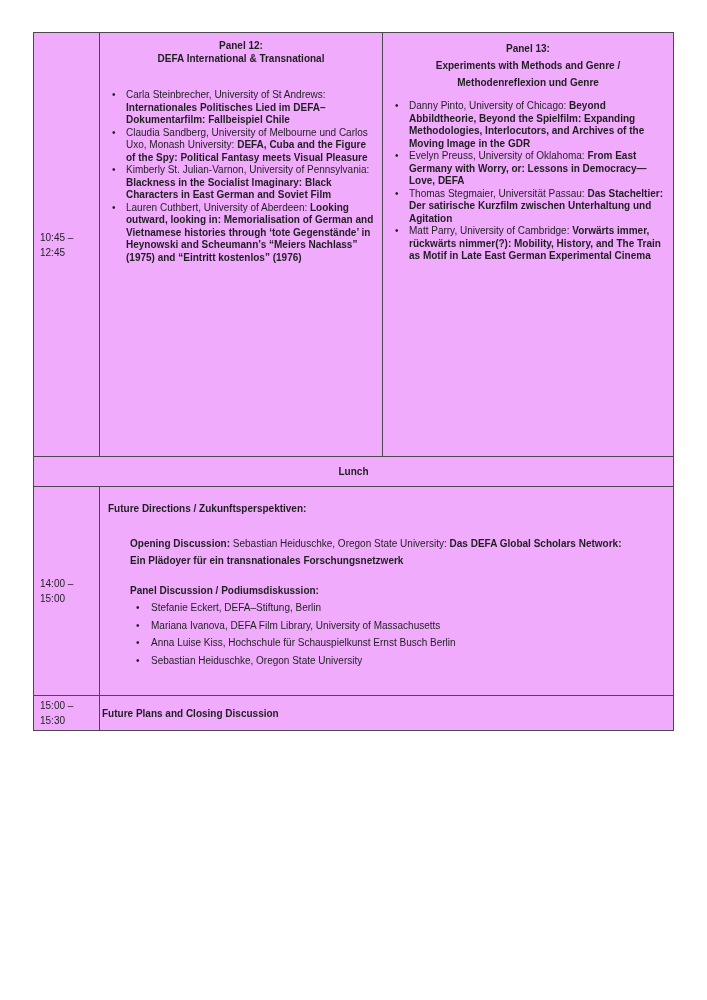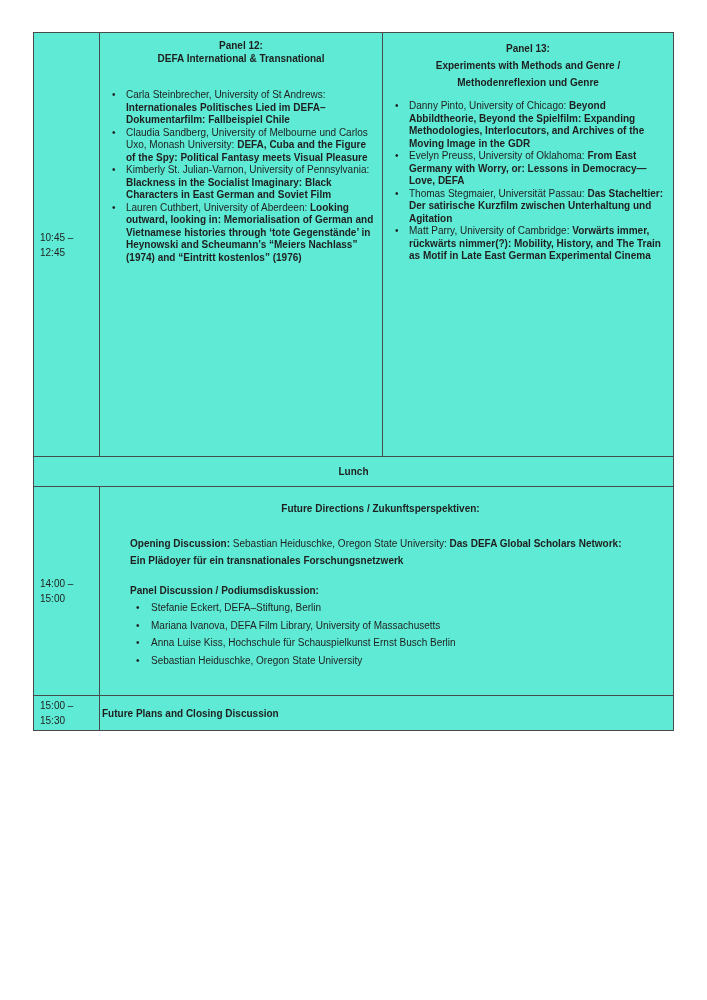--- a/index.html
+++ b/index.html
@@ -21,21 +21,21 @@
     left: 33px;
     top: 32px;
     width: 640px;
     border-collapse: collapse;
     table-layout: fixed;
   }
   table.schedule td {
     border: 1px solid #4a4a4a;
     vertical-align: top;
     font-size: 10px;
-    background: #5eead4;
+    background: #f0abfc;
     overflow: hidden;
   }
   .time-cell {
     vertical-align: middle !important;
     padding: 2px 2px 2px 6px;
     line-height: 15px;
     white-space: nowrap;
   }
   .panel-cell {
     padding: 7px 8px 6px 8px;
@@ -68,21 +68,20 @@
     font-weight: bold;
     vertical-align: middle !important;
     padding: 2px;
     line-height: 13px;
   }
   .future-cell {
     padding: 13px 20px 6px 8px;
     line-height: 17.5px;
   }
   .fd-heading {
-    text-align: center;
     font-weight: bold;
     margin-bottom: 17px;
   }
   .fd-opening {
     margin-left: 22px;
     max-width: 495px;
     margin-bottom: 12px;
   }
   .fd-label {
     margin-left: 22px;
@@ -136,21 +135,21 @@
           <li>
             <span>Carla Steinbrecher, University of St Andrews: </span><span class="b">Internationales Politisches Lied im DEFA–Dokumentarfilm: Fallbeispiel Chile</span>
           </li>
           <li>
             <span>Claudia Sandberg, University of Melbourne und Carlos Uxo, Monash University: </span><span class="b">DEFA, Cuba and the Figure of the Spy: Political Fantasy meets Visual Pleasure</span>
           </li>
           <li>
             <span>Kimberly St. Julian-Varnon, University of Pennsylvania: </span><span class="b">Blackness in the Socialist Imaginary: Black Characters in East German and Soviet Film</span>
           </li>
           <li>
-            <span>Lauren Cuthbert, University of Aberdeen: </span><span class="b">Looking outward, looking in: Memorialisation of German and Vietnamese histories through ‘tote Gegenstände’ in Heynowski and Scheumann’s “Meiers Nachlass” (1974) and “Eintritt kostenlos” (1976)</span>
+            <span>Lauren Cuthbert, University of Aberdeen: </span><span class="b">Looking outward, looking in: Memorialisation of German and Vietnamese histories through ‘tote Gegenstände’ in Heynowski and Scheumann’s “Meiers Nachlass” (1975) and “Eintritt kostenlos” (1976)</span>
           </li>
         </ul>
       </td>
       <td class="panel-cell">
         <div class="panel-header p13-header">
           <div>Panel 13:</div>
           <div>Experiments with Methods and Genre /</div>
           <div>Methodenreflexion und Genre</div>
         </div>
         <ul class="bullet-list">

